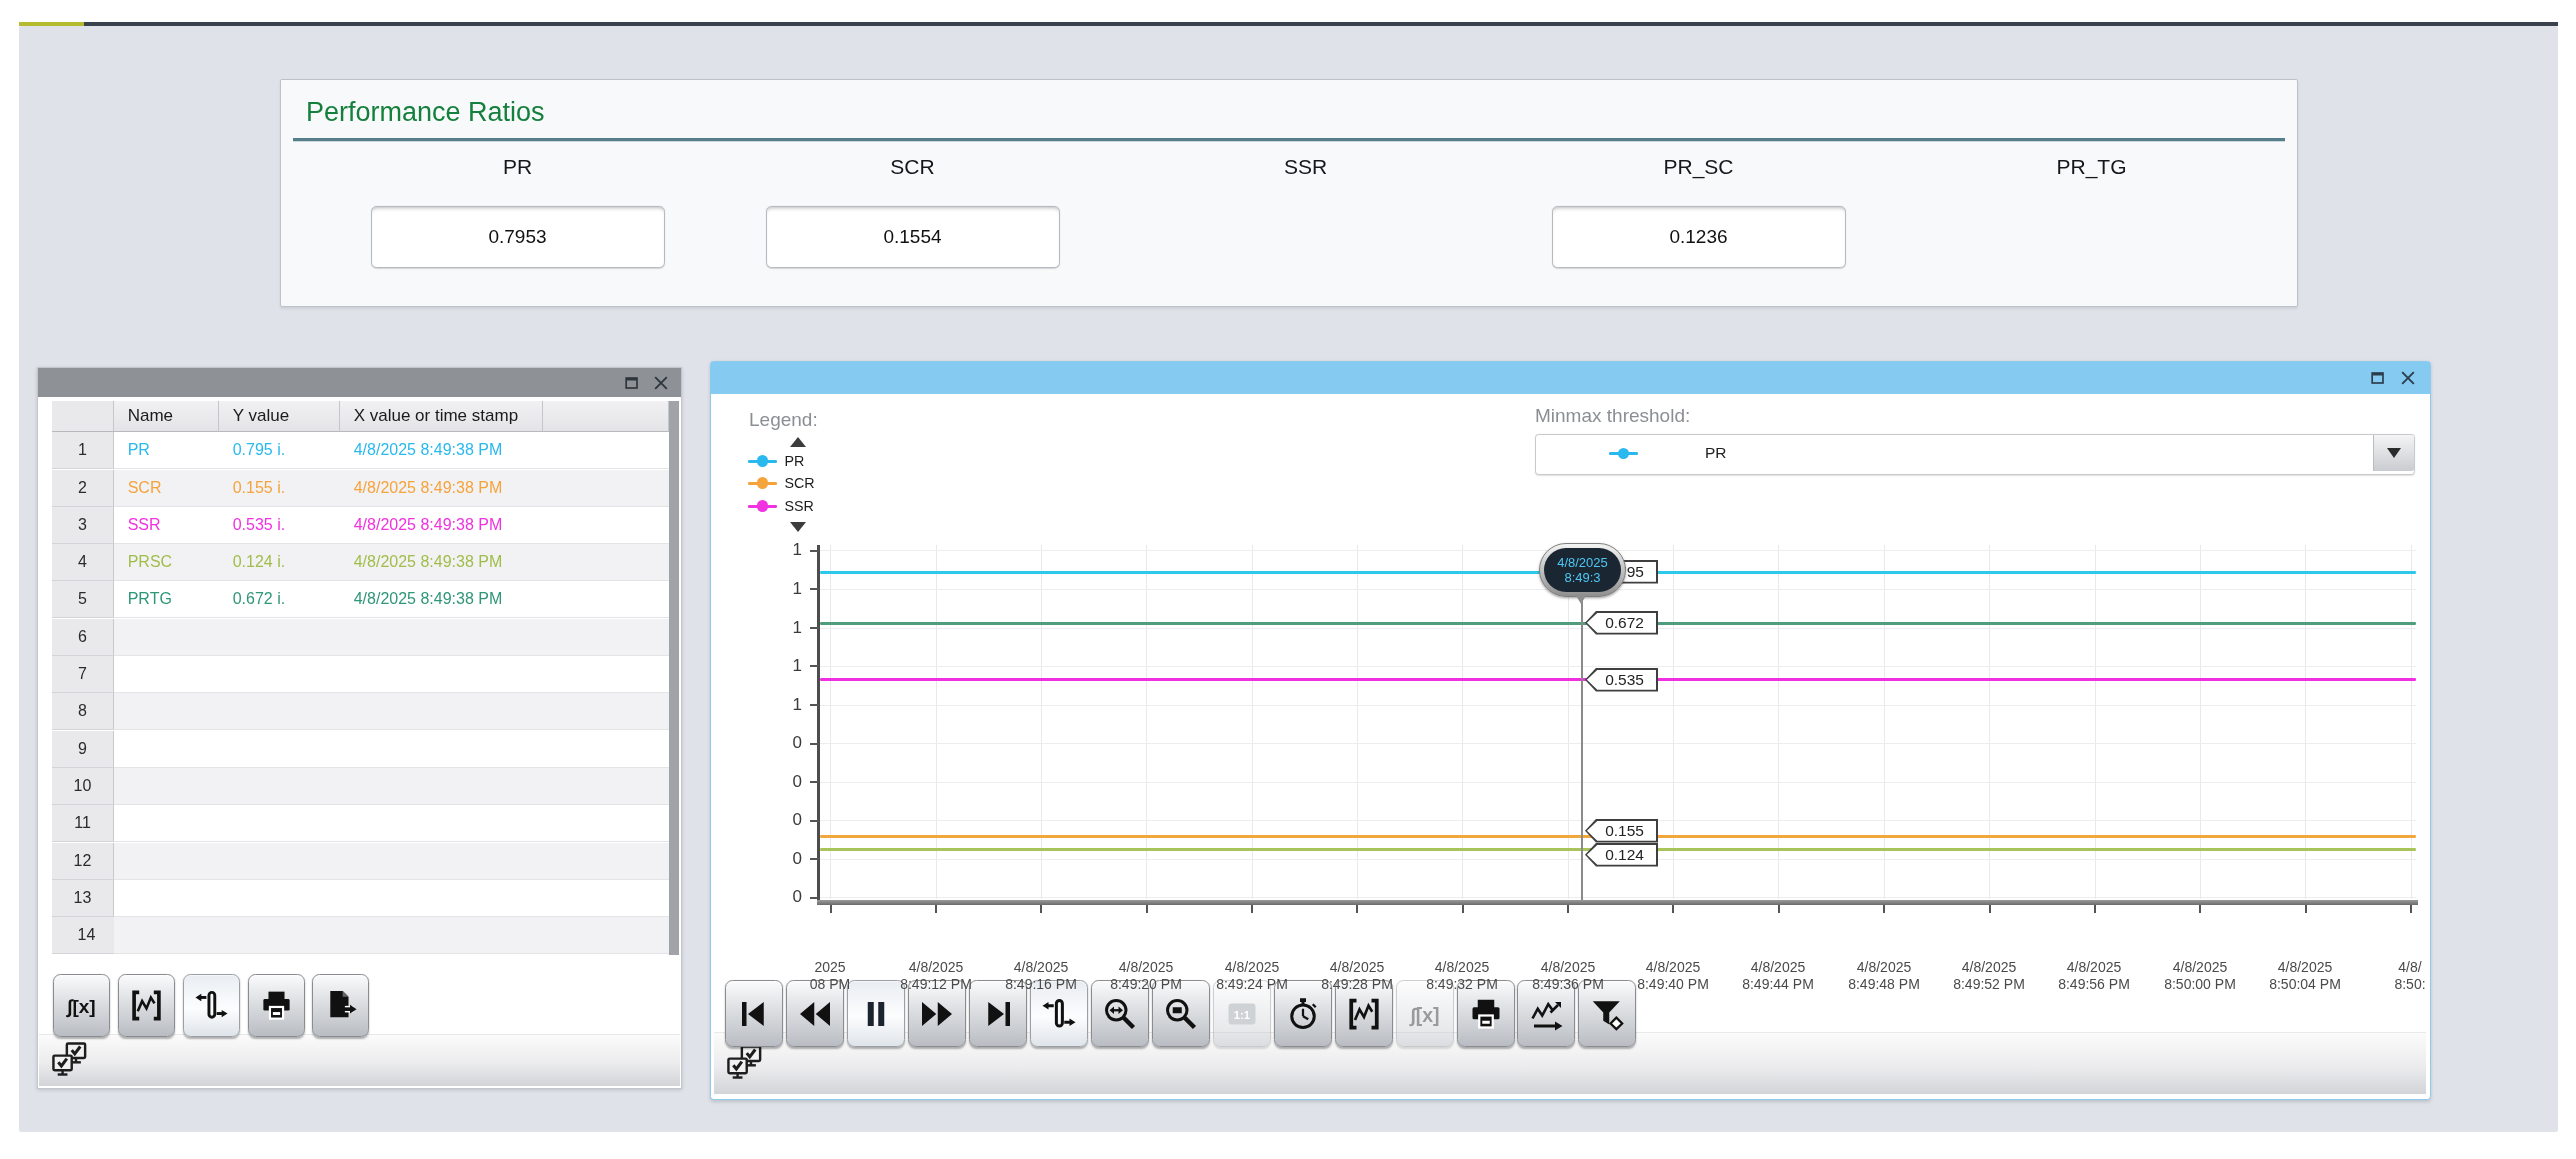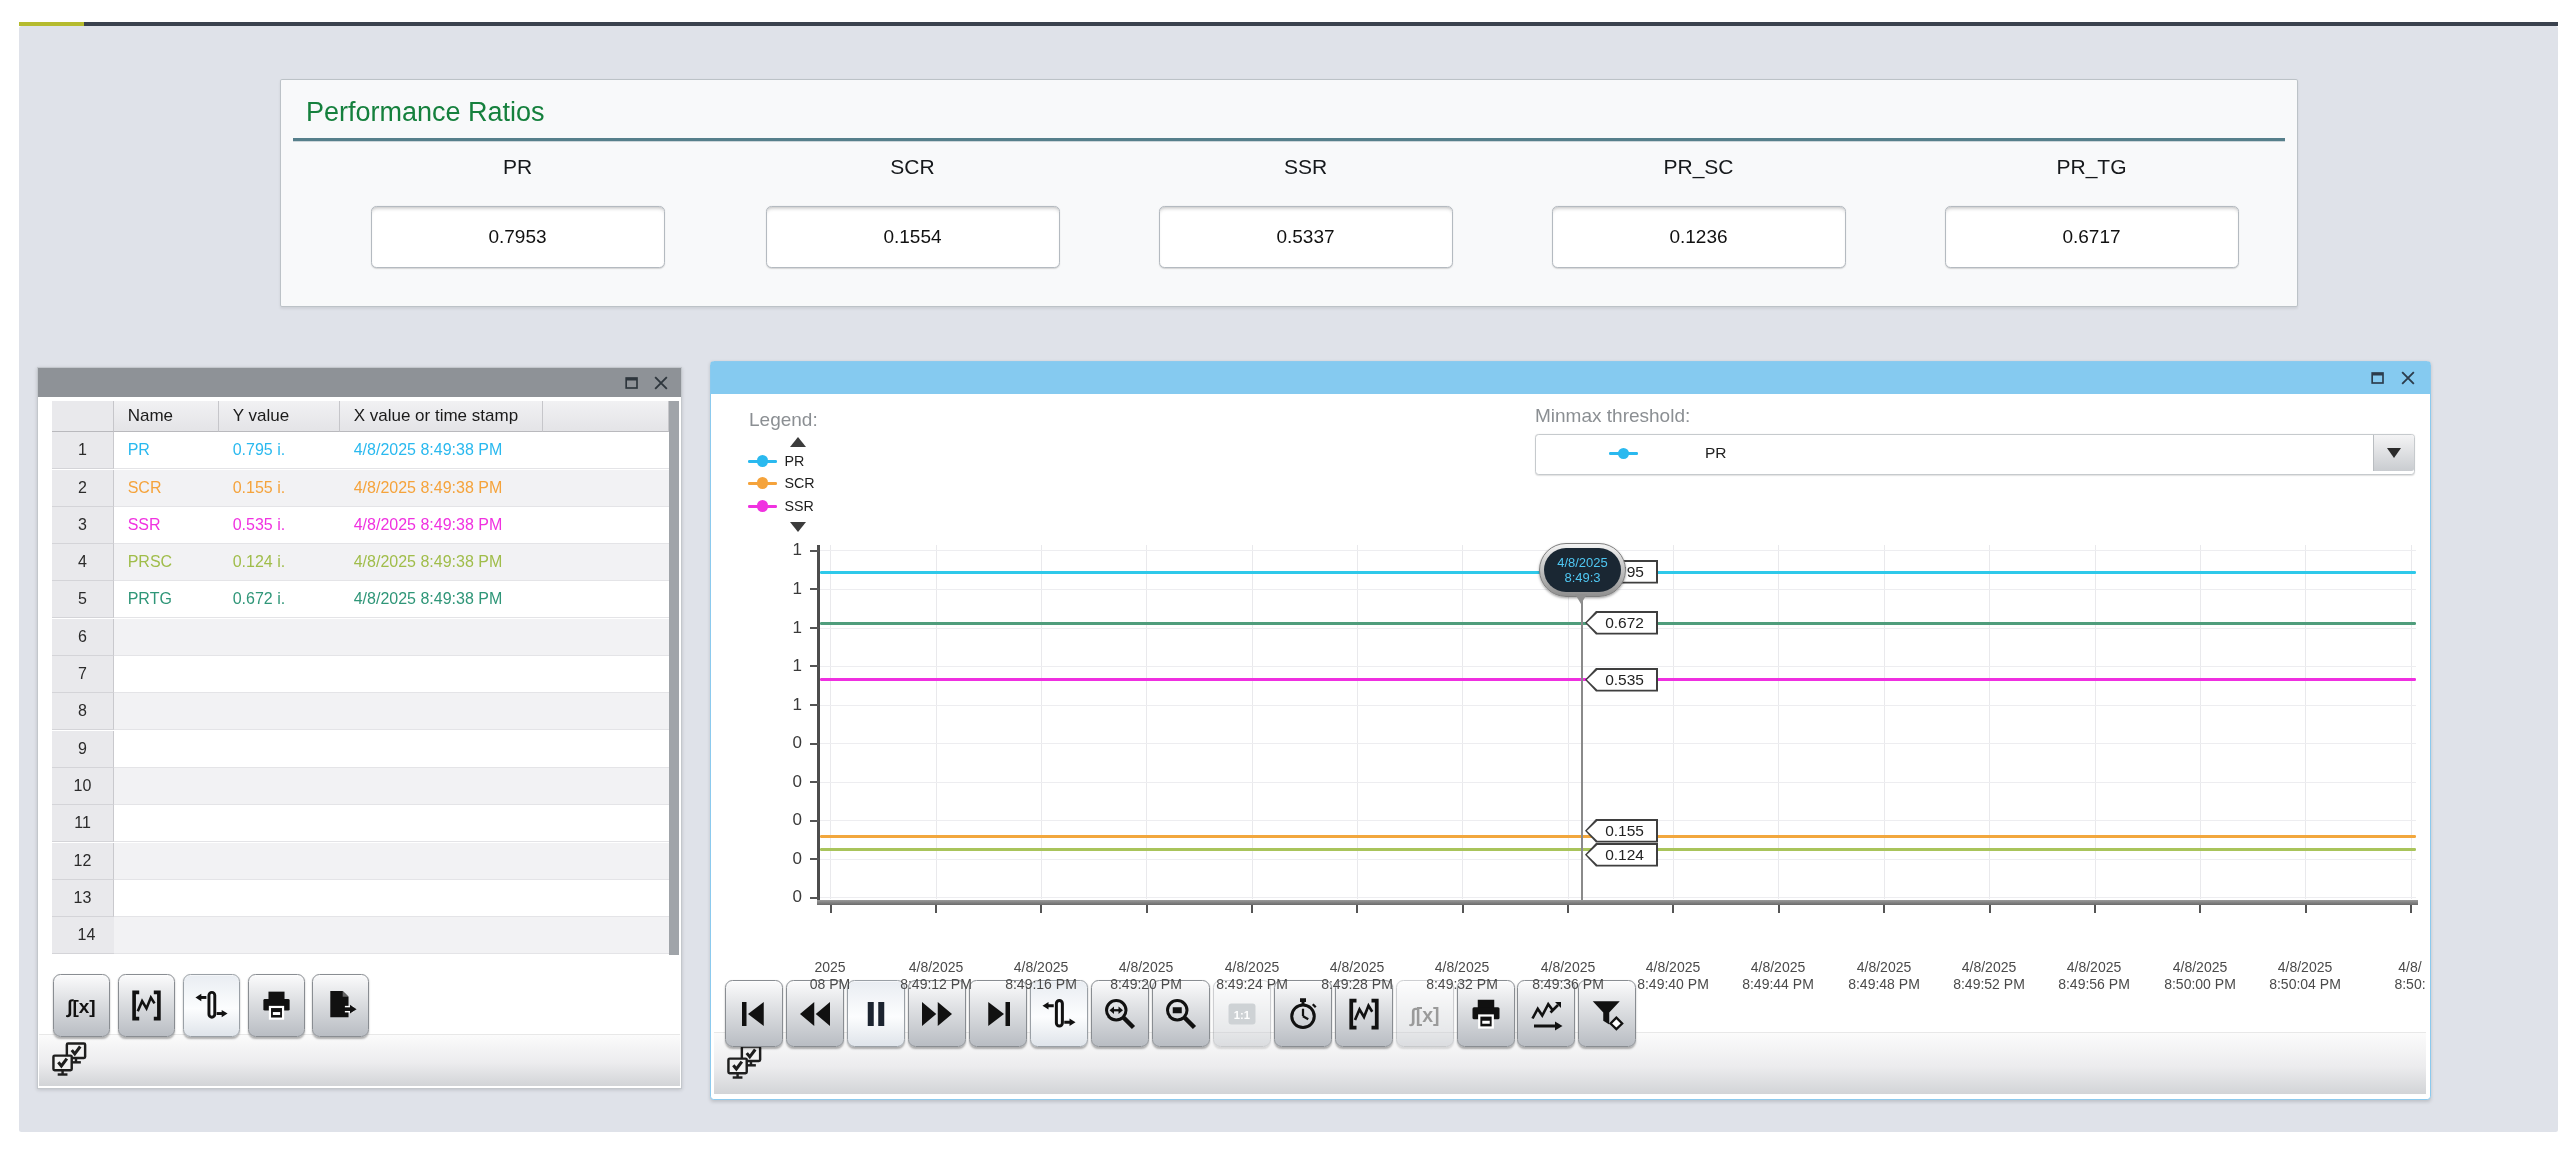--- a/index.html
+++ b/index.html
@@ -95,29 +95,27 @@
     <div class="metric" style="left:40px">
       <div class="metric-label">PR</div>
       <div class="metric-field">0.7953</div>
     </div>
     <div class="metric" style="left:435px">
       <div class="metric-label">SCR</div>
       <div class="metric-field">0.1554</div>
     </div>
     <div class="metric" style="left:828px">
       <div class="metric-label">SSR</div>
-      <div class="metric-field">0.5337</div>
     </div>
     <div class="metric" style="left:1221px">
       <div class="metric-label">PR_SC</div>
       <div class="metric-field">0.1236</div>
     </div>
     <div class="metric" style="left:1614px">
       <div class="metric-label">PR_TG</div>
-      <div class="metric-field">0.6717</div>
     </div>
   </div>
 
   <div id="table-window">
     <div id="table-titlebar">
         <span class="tb-icon">
           <svg viewBox="0 0 48 48">
             <rect x="10" y="12" width="26" height="24" fill="none" stroke="currentColor" stroke-width="4"></rect>
             <line x1="10" y1="15" x2="36" y2="15" stroke="currentColor" stroke-width="6"></line>
           </svg>

